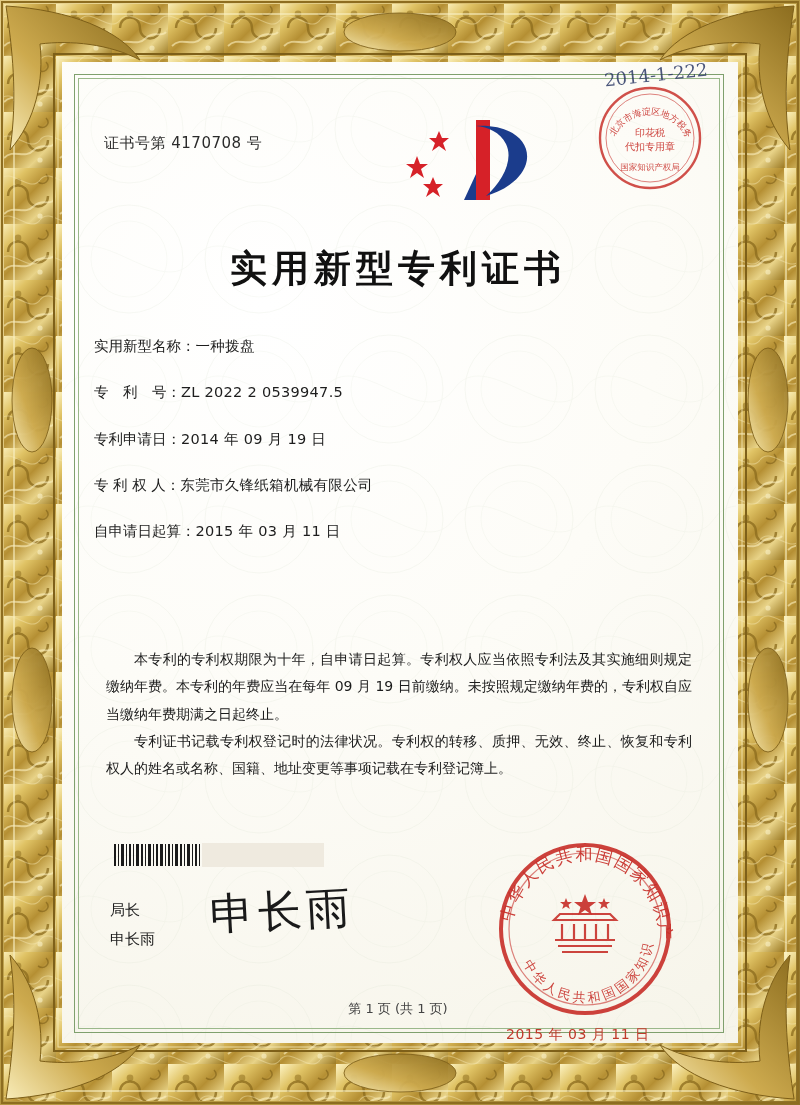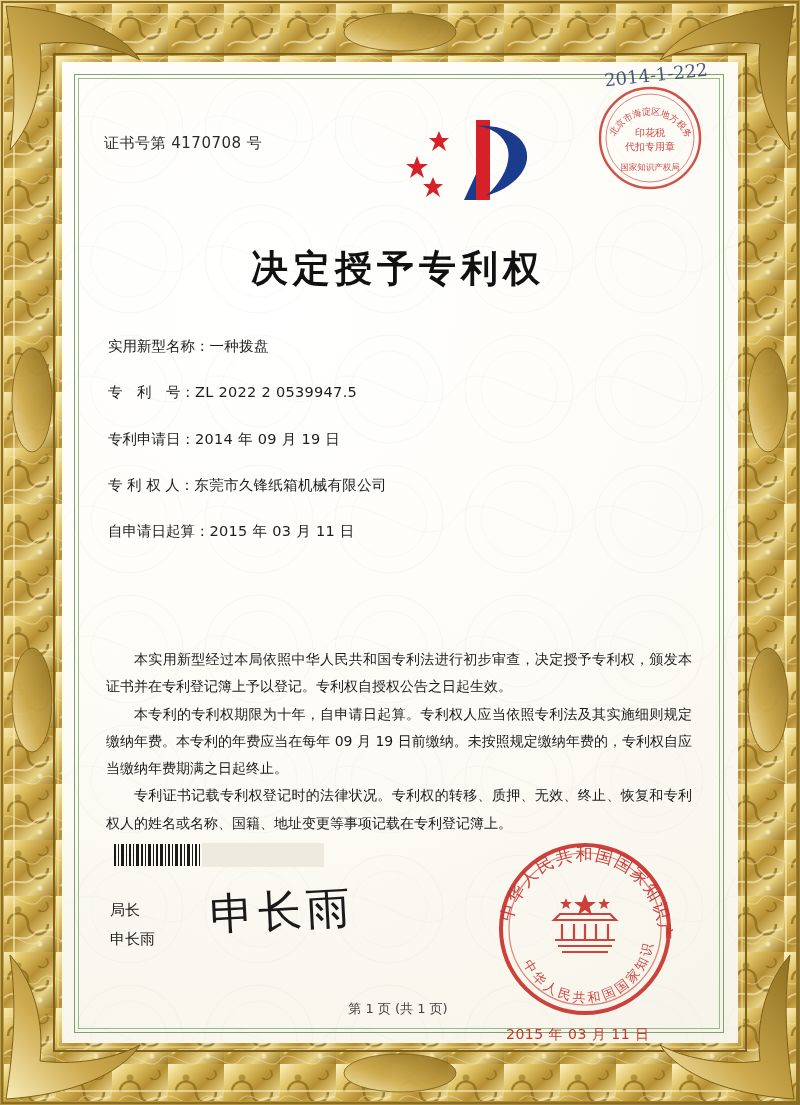--- a/index.html
+++ b/index.html
@@ -50,21 +50,21 @@
     font-size:18px;color:#2d3a66;
     font-family:"DejaVu Serif","Liberation Serif",serif;
     transform:rotate(-6deg);opacity:.85;
   }
   .logo{position:absolute;left:328px;top:42px;width:140px;height:90px;}
   .title{
     position:absolute;left:0;right:0;top:170px;text-align:center;
     font-size:37px;font-weight:bold;letter-spacing:5px;color:#111;
     font-family:"DejaVu Sans","Liberation Sans",sans-serif;
   }
-  .fields{position:absolute;left:34px;top:262px;width:584px;}
+  .fields{position:absolute;left:20px;top:262px;width:584px;}
   .field{margin-bottom:26px;font-size:14.5px;color:#1d1d1d;line-height:1.4;}
   .field .lab{letter-spacing:0px;}
   .field .val{letter-spacing:.3px;}
   .body-text{
     position:absolute;left:32px;top:572px;width:586px;
     font-size:14px;line-height:1.95;color:#1b1b1b;text-align:justify;
   }
   .body-text p{margin:0;text-indent:2em;}
   .barcode{
     position:absolute;left:40px;top:770px;width:208px;height:22px;
@@ -199,42 +199,41 @@
         <path id="arcTop" d="M16 58 A40 40 0 0 1 92 58" fill="none"></path>
         <text font-size="9" fill="#c8312b" opacity=".9">
           <textPath href="#arcTop" startOffset="6%">北京市海淀区地方税务局</textPath>
         </text>
         <text x="54" y="52" text-anchor="middle" font-size="10" fill="#c8312b" opacity=".9">印花税</text>
         <text x="54" y="66" text-anchor="middle" font-size="10" fill="#c8312b" opacity=".9">代扣专用章</text>
         <text x="54" y="86" text-anchor="middle" font-size="8.5" fill="#c8312b" opacity=".85">国家知识产权局</text>
       </svg>
     </div>
 
-    <div class="title">决定授予专利权</div>
+    <div class="title">实用新型专利证书</div>
 
     <div class="fields">
       <div class="field">
         <span class="lab">实用新型名称：</span><span class="val">一种拨盘</span>
       </div>
       <div class="field">
         <span class="lab">专　利　号：</span><span class="val">ZL 2022 2 0539947.5</span>
       </div>
       <div class="field">
         <span class="lab">专利申请日：</span><span class="val">2014 年 09 月 19 日</span>
       </div>
       <div class="field">
         <span class="lab">专 利 权 人：</span><span class="val">东莞市久锋纸箱机械有限公司</span>
       </div>
       <div class="field">
         <span class="lab">自申请日起算：</span><span class="val">2015 年 03 月 11 日</span>
       </div>
     </div>
 
     <div class="body-text">
-      <p>本实用新型经过本局依照中华人民共和国专利法进行初步审查，决定授予专利权，颁发本证书并在专利登记簿上予以登记。专利权自授权公告之日起生效。</p>
       <p>本专利的专利权期限为十年，自申请日起算。专利权人应当依照专利法及其实施细则规定缴纳年费。本专利的年费应当在每年 09 月 19 日前缴纳。未按照规定缴纳年费的，专利权自应当缴纳年费期满之日起终止。</p>
       <p>专利证书记载专利权登记时的法律状况。专利权的转移、质押、无效、终止、恢复和专利权人的姓名或名称、国籍、地址变更等事项记载在专利登记簿上。</p>
     </div>
 
     <div class="barcode">
       <svg viewBox="0 0 208 22" xmlns="http://www.w3.org/2000/svg" preserveAspectRatio="none">
         <g fill="#1a1a1a">
           <rect x="0" y="0" width="2" height="22"></rect>
             <rect x="4" y="0" width="1" height="22"></rect>
           <rect x="7" y="0" width="3" height="22"></rect>

